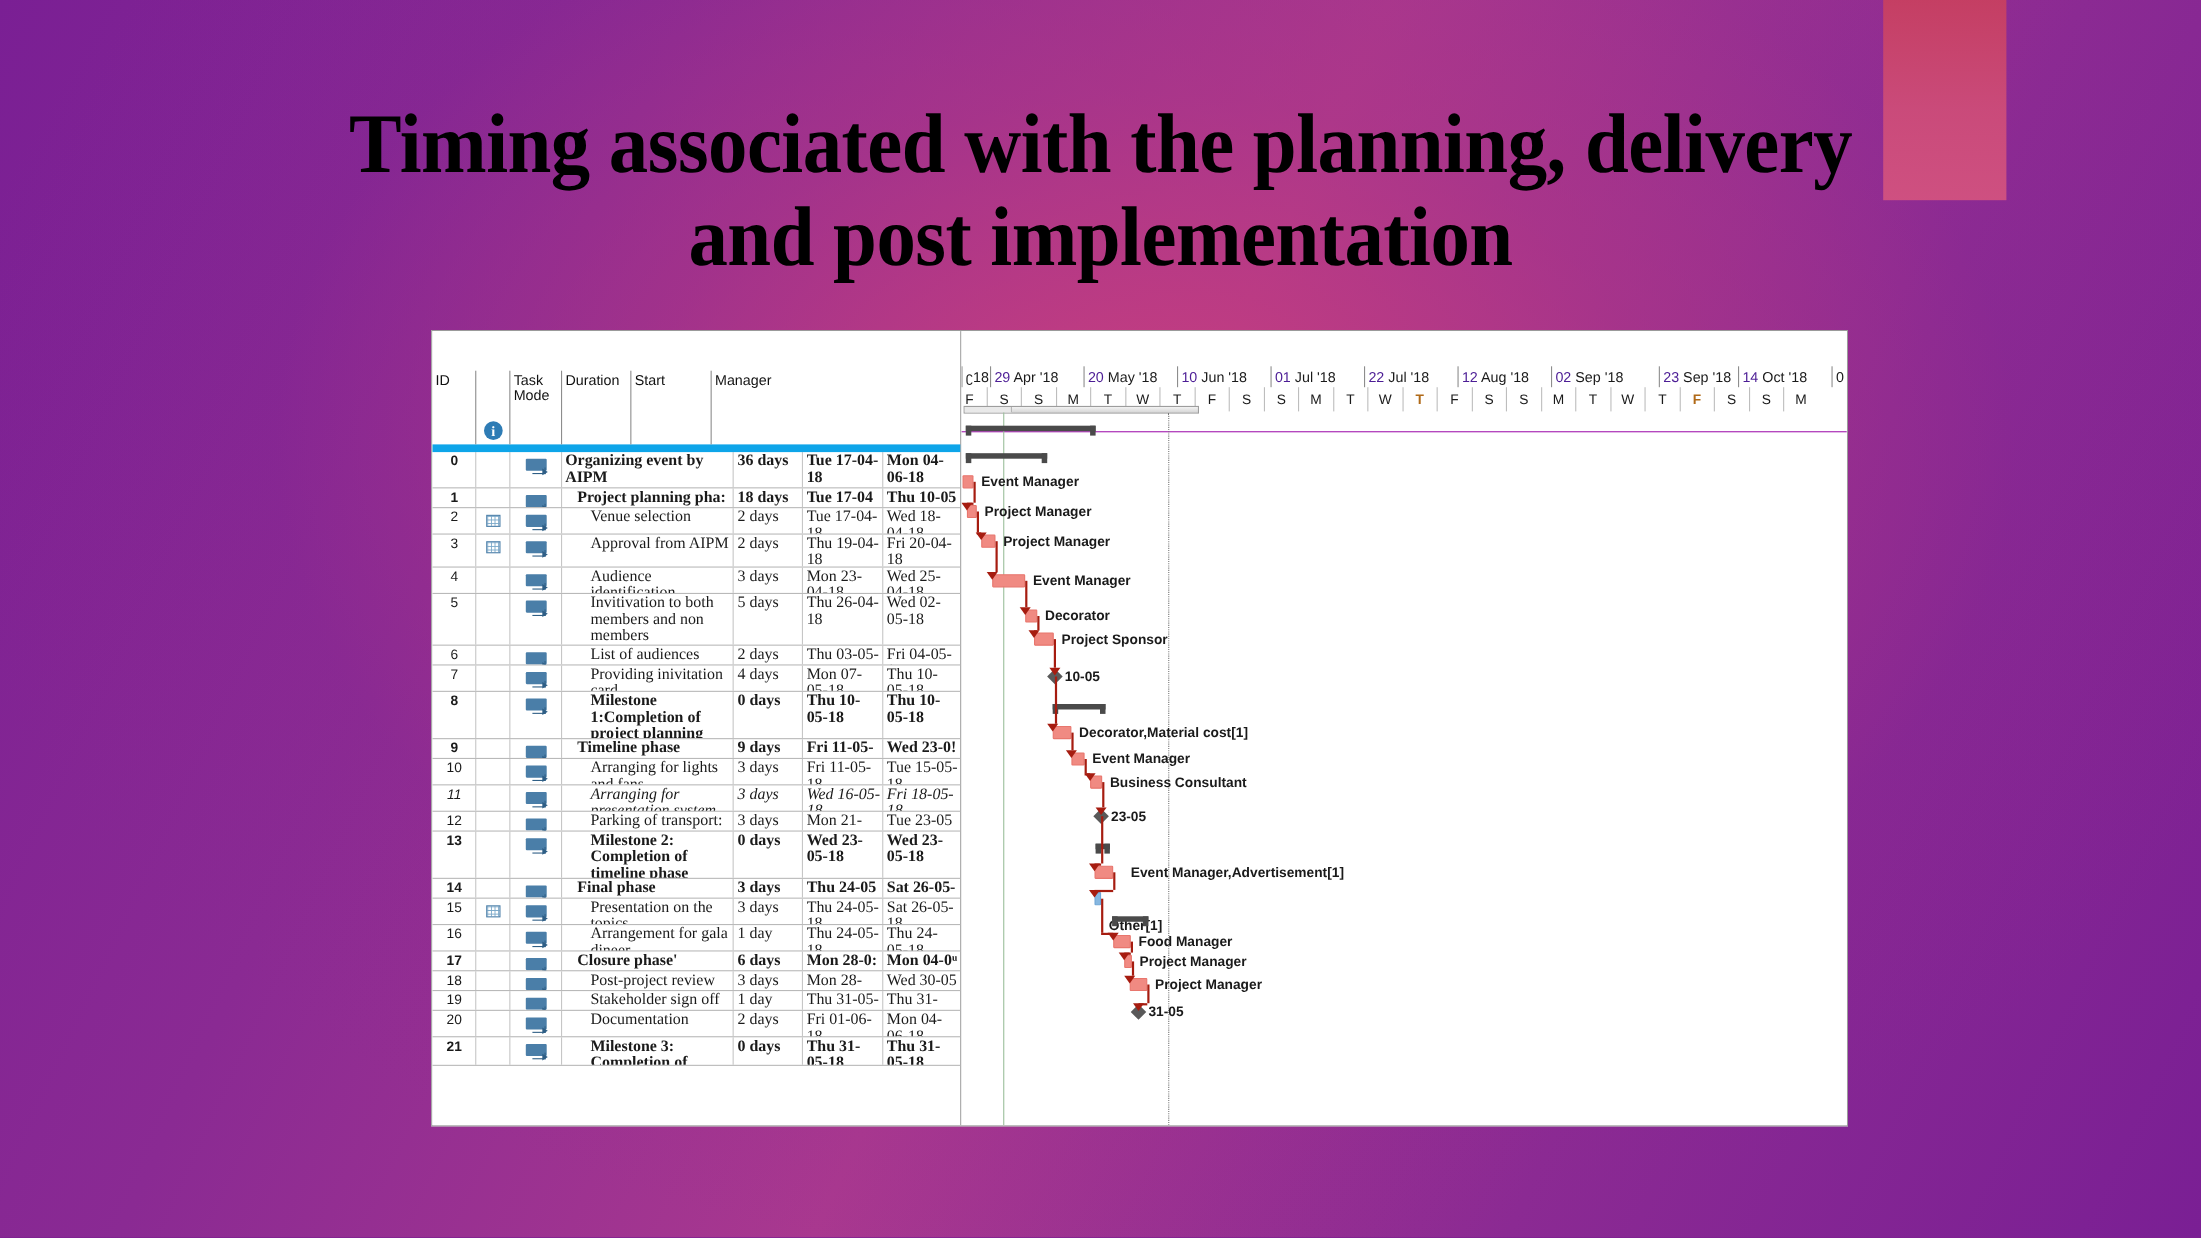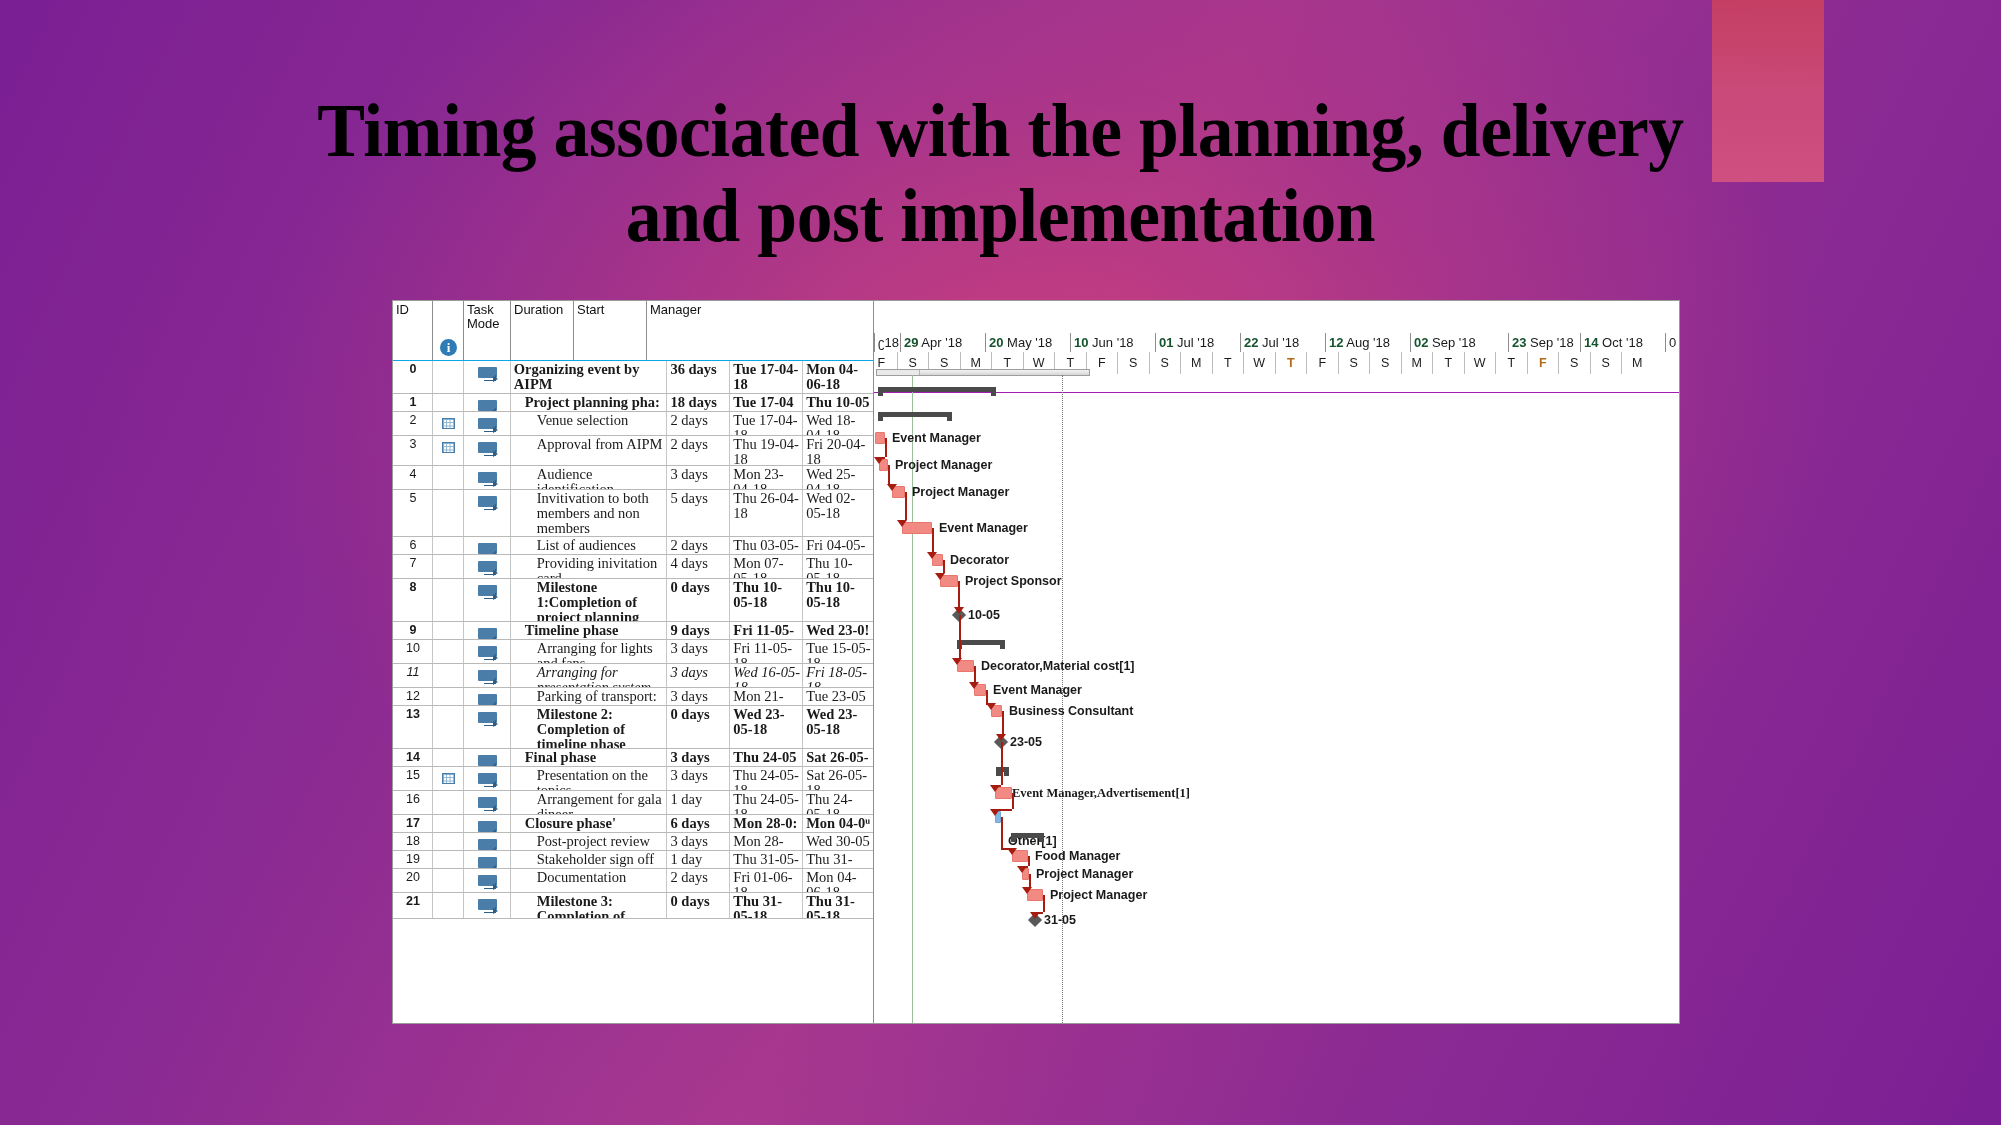--- a/index.html
+++ b/index.html
@@ -34,22 +34,22 @@
   #panel{
     position:absolute;left:392px;top:300px;width:1288px;height:724px;
     background:#fdfdfd;border:1px solid #9a9a9a;box-sizing:border-box;
     overflow:hidden;display:flex;
     font-family:"Liberation Serif", serif;
   }
   
   #grid{width:481px;flex:0 0 481px;position:relative;background:#fff;
         border-right:1px solid #8d8d8d;box-sizing:border-box;}
   .ghead{
-    height:60px;box-sizing:border-box;border-bottom:1px solid #0ea5e9;
-    display:flex;position:relative;
+    height:74px;box-sizing:border-box;border-bottom:7px solid #0ea5e9;
+    display:flex;position:relative;margin-top:36px;
   }
   .ghead .hc{
     box-sizing:border-box;border-right:1px solid #8d8d8d;
     font-family:"Liberation Sans", sans-serif;font-size:13px;color:#111;
     padding:2px 0 0 3px;line-height:1.05;position:relative;
   }
   .c-id{width:40px;}
   .c-ind{width:31px;}
   .c-mode{width:47px;}
   .c-name{width:157px;}
@@ -100,21 +100,21 @@
   .thead{height:92px;position:relative;box-sizing:border-box;
          border-bottom:1px solid #a21caf;}
   .tier-top{position:absolute;left:0;top:32px;height:19px;width:100%;}
   .tier-bot{position:absolute;left:0;top:51px;height:22px;width:100%;}
   .wk{
     position:absolute;top:0;height:19px;box-sizing:border-box;
     border-left:1px solid #8d8d8d;
     font-family:"Liberation Sans",sans-serif;font-size:13px;color:#1a1a1a;
     padding-left:3px;line-height:19px;white-space:nowrap;
   }
-  .wk b{color:#14532d;font-weight:bold;}
+  .wk b{color:#4c1d95;font-weight:normal;}
   .dy{
     position:absolute;top:0;height:22px;box-sizing:border-box;
     border-left:1px solid #bdbdbd;
     font-family:"Liberation Sans",sans-serif;font-size:12.5px;color:#1a1a1a;
     text-align:center;line-height:22px;
   }
   .dy.hl{color:#b06a18;font-weight:bold;}
   .hscroll{
     position:absolute;left:2px;top:68px;height:7px;width:214px;
     background:linear-gradient(180deg,#f2f2f2,#d6d6d6);
@@ -501,21 +501,21 @@
           <div class="bar" style="left: 117px; top: 404px; width: 11px;"></div>
           <div class="lbl" style="left: 135px; top: 404px;">Business Consultant</div>
           <div class="diamond" style="left: 122px; top: 435.5px;"></div>
           <div class="lbl" style="left: 136px; top: 434.5px;">23-05</div>
           <div class="sumbar" style="left: 122px; top: 466px; width: 13px;">
             <span class="tl"></span>
             <span class="lf"></span>
             <span class="rt"></span>
           </div>
           <div class="bar" style="left: 121px; top: 486px; width: 17px;"></div>
-          <div class="lbl" style="left: 138px; top: 486px; font-family: Liberation Serif, serif;">Event Manager,Advertisement[1]</div>
+          <div class="lbl" style="left: 154px; top: 486px;">Event Manager,Advertisement[1]</div>
           <div class="bar blue" style="left: 121px; top: 510px; width: 6px;"></div>
           <div class="lbl" style="left: 134px; top: 534px;">Other[1]</div>
           <div class="sumbar" style="left: 137px; top: 532px; width: 33px;">
             <span class="tl"></span>
             <span class="lf"></span>
             <span class="rt"></span>
           </div>
           <div class="bar" style="left: 138px; top: 549px; width: 16px;"></div>
           <div class="lbl" style="left: 161px; top: 549px;">Food Manager</div>
           <div class="bar" style="left: 148px; top: 567px; width: 7px;"></div>

